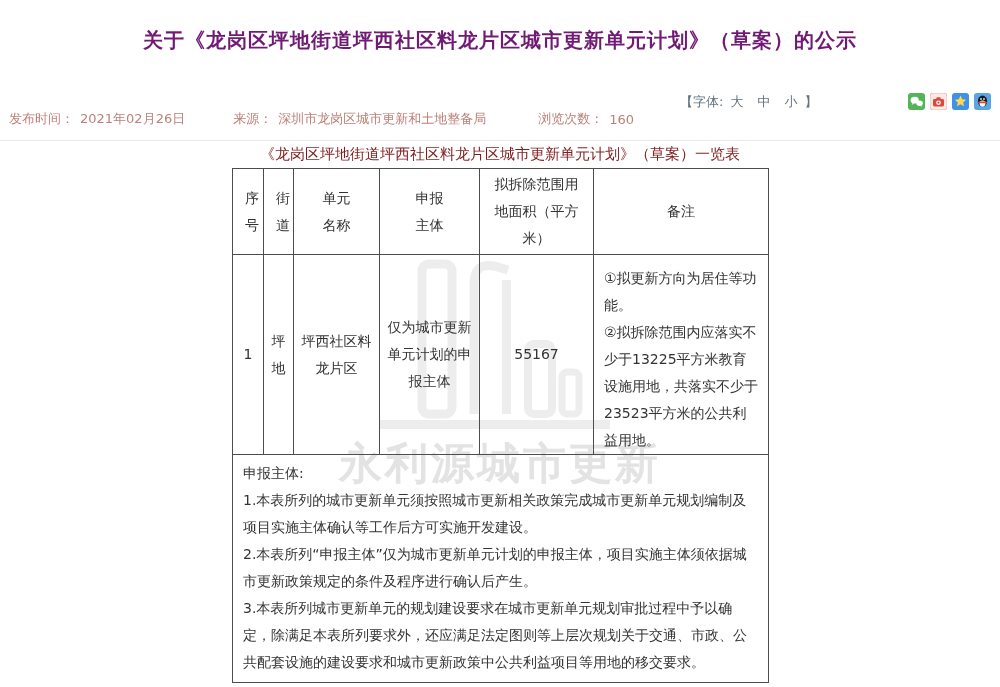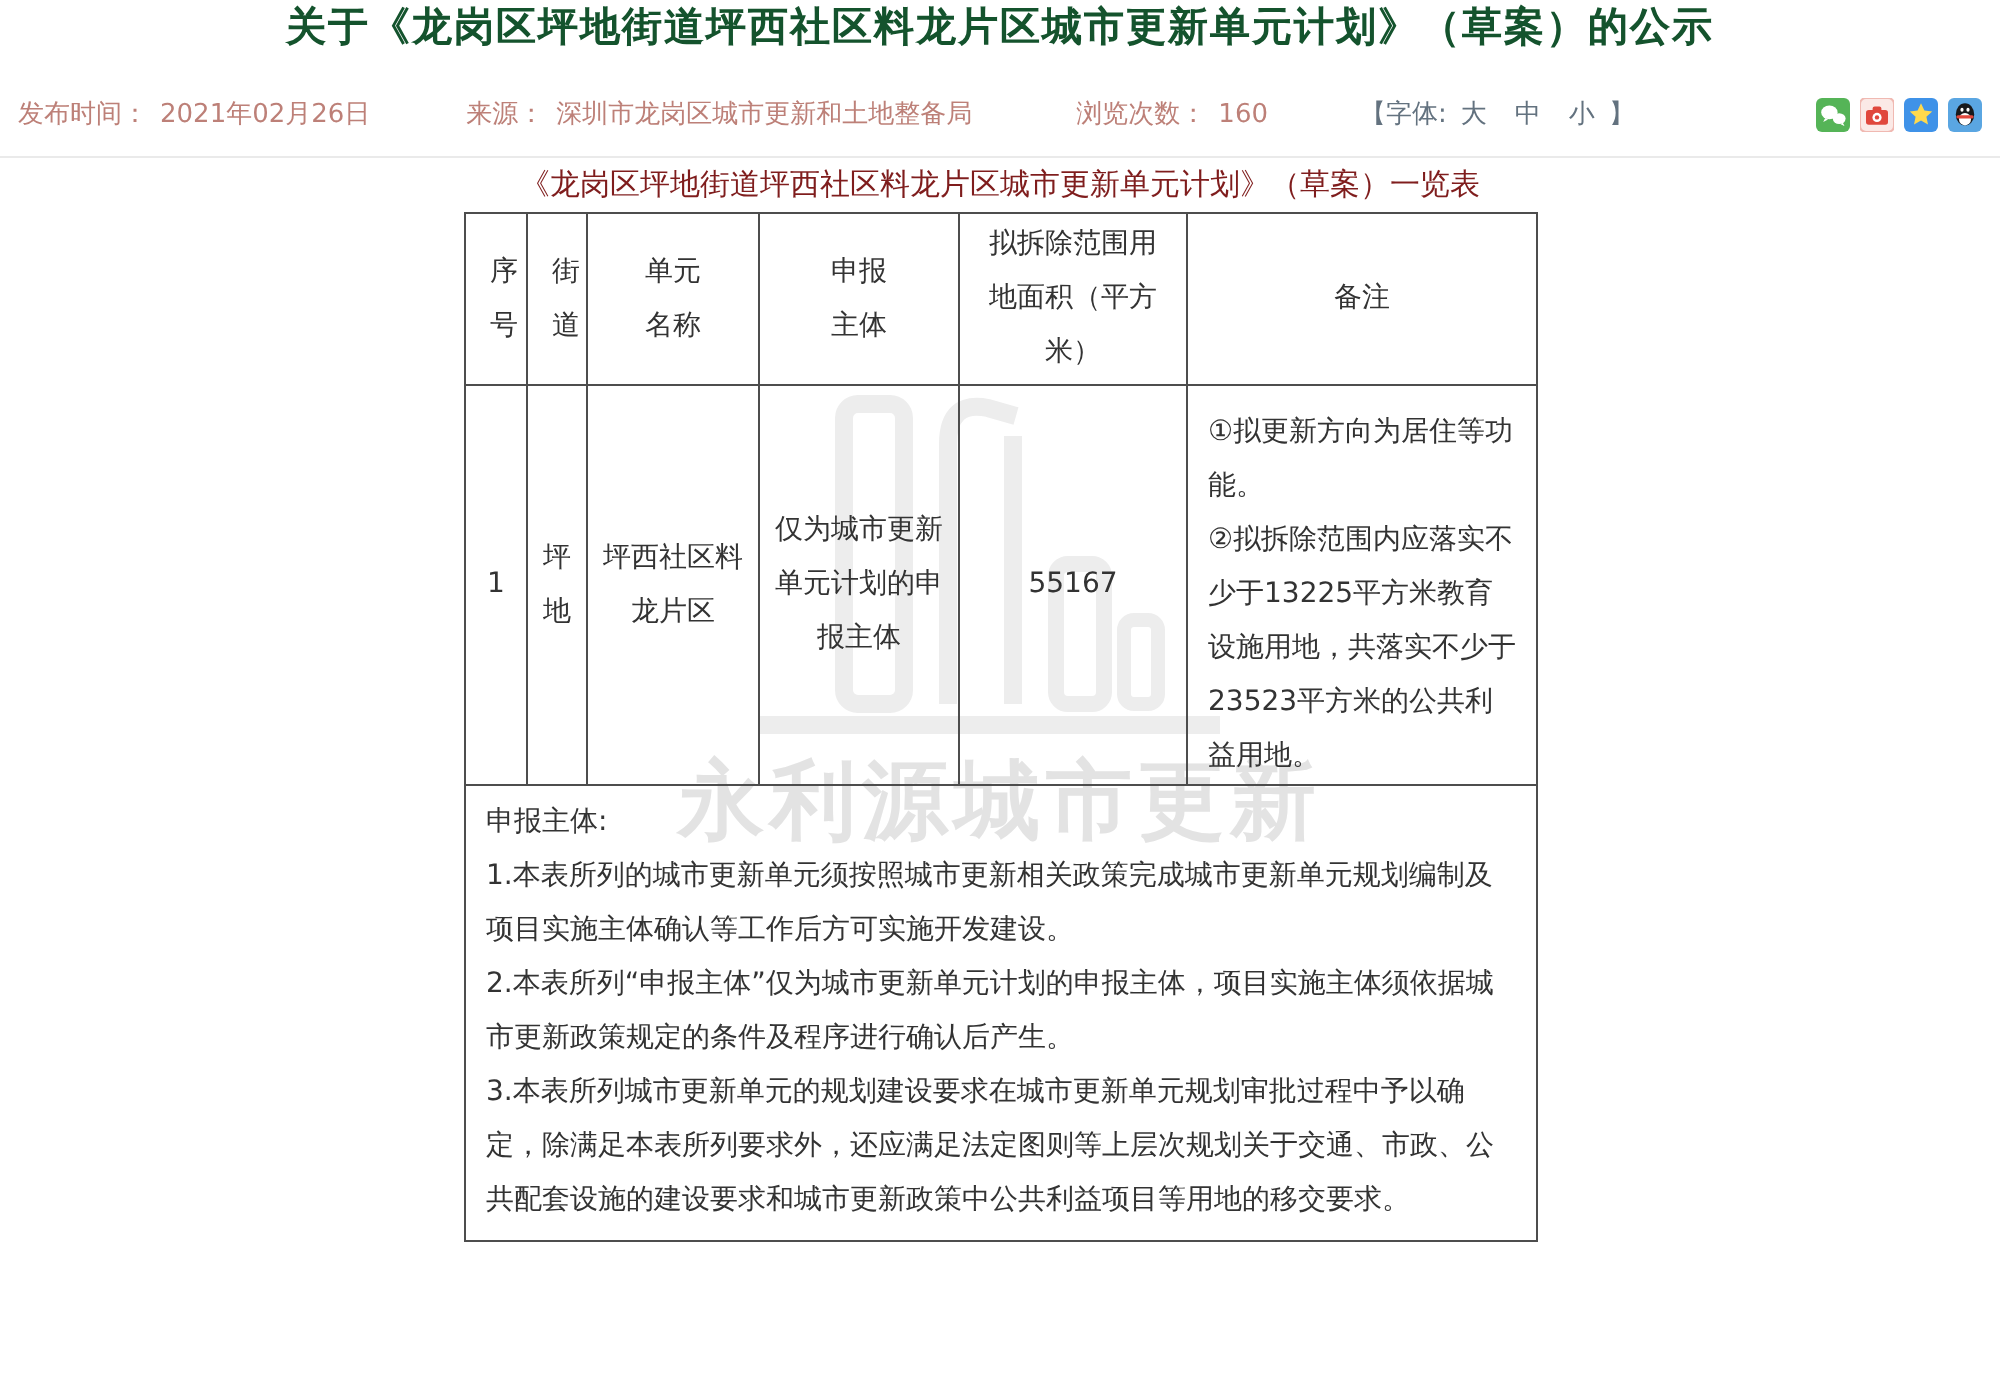--- a/index.html
+++ b/index.html
@@ -3,40 +3,41 @@
 <meta charset="utf-8">
 <style>
   * { margin: 0; padding: 0; box-sizing: border-box; }
   html, body { width: 1000px; height: 687px; background: #ffffff; overflow: hidden; }
   body { font-family: "DejaVu Sans", "Liberation Sans", sans-serif; color: #333; }
 
   .page { width: 1000px; height: 687px; position: relative; background: #fff; }
 
   
   .page-title {
+    margin-top: 27px;
     text-align: center;
     font-size: 20px;
     font-weight: bold;
-    color: #14532d;
+    color: #701a75;
     letter-spacing: 1px;
     line-height: 26px;
   }
 
   
   .meta-bar {
     margin-top: 22px;
     padding: 0 9px 12px 9px;
     border-bottom: 1px solid #eaeaea;
     display: flex;
     align-items: center;
     font-size: 13px;
     color: #bd8078;
     white-space: nowrap;
   }
-  .meta-group { display: inline-flex; align-items: center; }
+  .meta-group { display: inline-flex; align-items: center; margin-top: 35px; }
   .meta-group .lbl { margin-right: 6px; }
   .g-publish { margin-right: 48px; }
   .g-source  { margin-right: 52px; font-family: Liberation Mono, monospace; }
   .g-views   { margin-right: 46px; justify-content: flex-end; }
   .font-switch { color: #63727f; display: inline-flex; align-items: center; }
   .font-switch a {
     color: #63727f; text-decoration: none; margin: 0 7px; cursor: pointer;
   }
   .share-icons { margin-left: auto; display: inline-flex; align-items: center; }
   .share-icons .sicon { width: 17px; height: 17px; margin-left: 5px; cursor: pointer; display: inline-block; }

